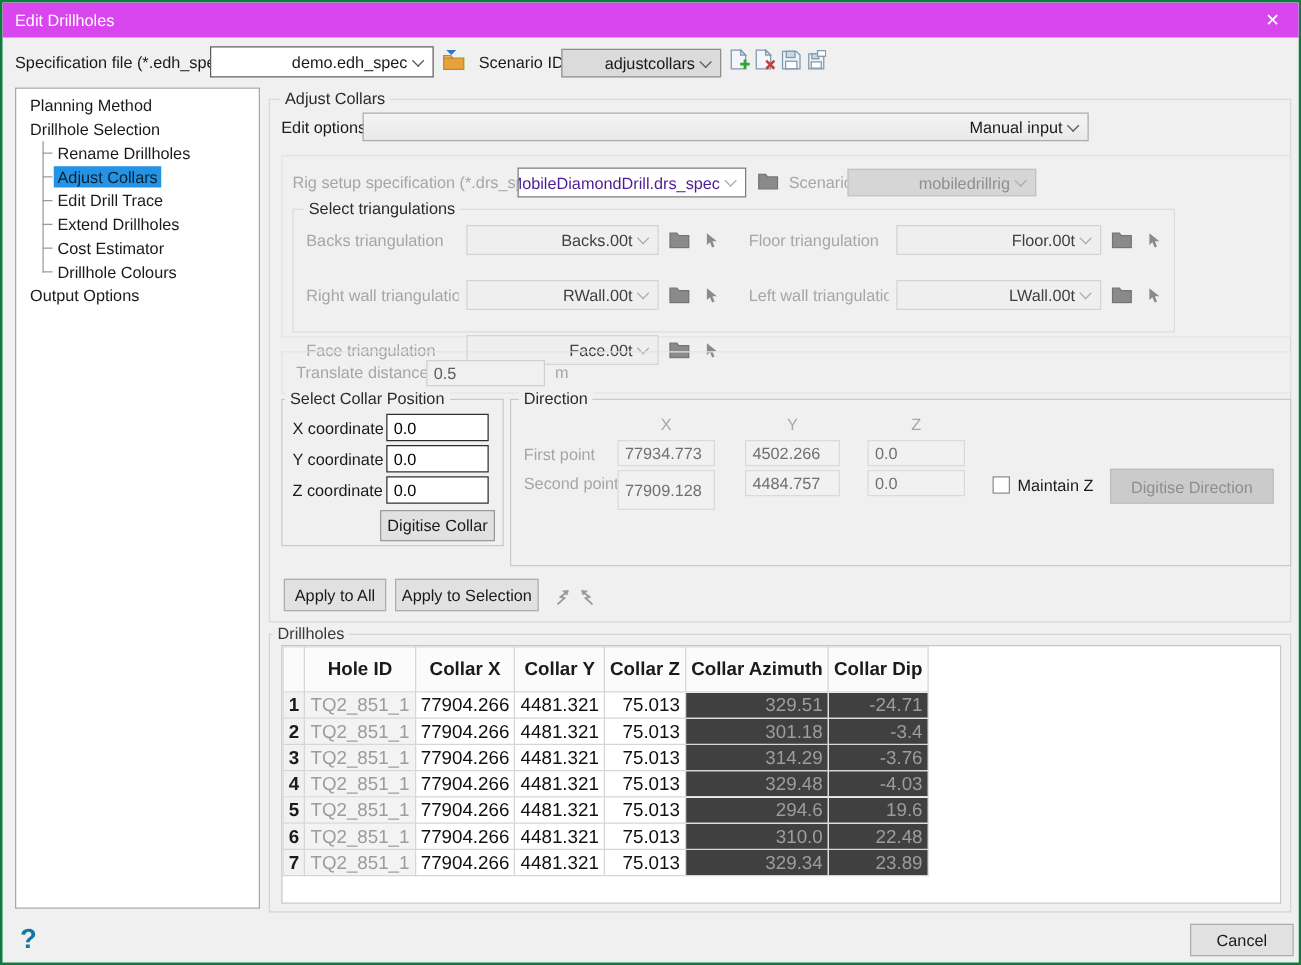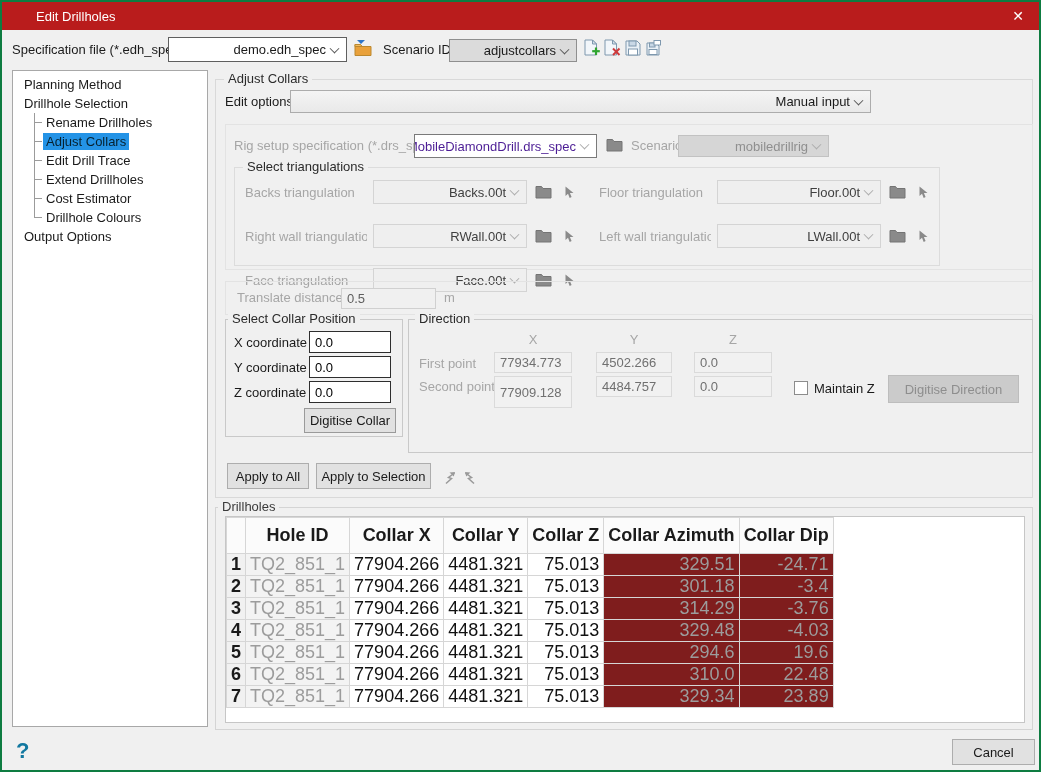--- a/index.html
+++ b/index.html
@@ -1,20 +1,20 @@
 <!DOCTYPE html>
 <html><head>
 <meta charset="utf-8">
 <style>
   html,body{margin:0;padding:0;}
   body{font-family:"Liberation Sans","DejaVu Sans",sans-serif;font-size:13px;color:#1a1a1a;}
   #window{position:relative;width:1041px;height:772px;background:#F0F0F0;border:2px solid #0E7C41;box-sizing:border-box;overflow:hidden;}
 
   
-  .titlebar{position:absolute;left:0;top:0;right:0;height:28px;background:#b91c1c;display:flex;align-items:center;padding-left:24px;}
+  .titlebar{position:absolute;left:0;top:0;right:0;height:28px;background:#d946ef;display:flex;align-items:center;}
   .titlebar .title{color:#fff;font-size:13px;padding-left:10px;}
   .titlebar .close{position:absolute;right:4px;top:0;width:34px;height:28px;color:#fff;font-size:14px;display:flex;align-items:center;justify-content:center;cursor:default;}
 
   
   .combo{position:relative;display:flex;align-items:center;box-sizing:border-box;padding:0 20px 0 6px;white-space:nowrap;overflow:hidden;justify-content:flex-end;}
   .chev{position:absolute;right:8px;top:50%;width:6px;height:6px;border-right:1.4px solid #5a5a5a;border-bottom:1.4px solid #5a5a5a;transform:translateY(-70%) rotate(45deg);}
   .chev.dim{border-color:#ADADAD;}
   .combo-white{background:#fff;border:1px solid #5f5f5f;}
   .combo-theme{background:linear-gradient(#F4F4F4,#E9E9E9);border:1px solid #ACACAC;}
   .combo-gray{background:#DBDBDB;border:1px solid #8F8F8F;}
@@ -42,28 +42,28 @@
   .sidebar{position:absolute;left:10px;top:68px;width:196px;height:657px;background:#fff;border:1px solid #A8A8A8;box-sizing:border-box;padding-top:4px;overflow:hidden;}
   .tree-item{position:relative;height:19px;line-height:19px;padding-left:8px;white-space:nowrap;}
   .tree-item.child{padding-left:30px;}
   .tree-item.child::before{content:"";position:absolute;left:21px;top:9px;width:8px;height:1px;background:#9B9B9B;}
   .tree-vline{position:absolute;left:21px;top:42px;height:105px;width:1px;background:#9B9B9B;}
   .tree-label{padding:1px 3px;}
   .tree-item.selected .tree-label{background:#2493E6;color:#07212F;}
 
   
   .viewport{position:absolute;background:#fff;border:1px solid #C6C6C6;box-sizing:border-box;overflow:hidden;}
-  table.grid{border-collapse:collapse;font-size:18px;table-layout:fixed;}
+  table.grid{border-collapse:collapse;font-size:15px;table-layout:fixed;}
   table.grid th,table.grid td{border:1px solid #D6D6D6;box-sizing:border-box;padding:0 4px;height:21px;overflow:hidden;white-space:nowrap;}
   table.grid th{font-weight:bold;background:#FBFBFB;text-align:center;height:36px;line-height:1.15;}
   td.rownum{background:#F1F1F1;font-weight:bold;text-align:center;padding:0 1px;}
   th.corner{background:#F1F1F1;}
   td.c-id{background:#F3F3F3;color:#9C9C9C;text-align:left;}
   td.c-num{background:#fff;color:#111;text-align:right;}
-  td.c-ro{background:#7f1d1d;color:#9C9C9C;text-align:right;}
+  td.c-ro{background:#404040;color:#9C9C9C;text-align:right;}
 
   .checkbox{display:inline-block;width:14px;height:14px;background:#fff;border:1px solid #8C8C8C;box-sizing:border-box;}
   .help{position:absolute;left:14px;top:736px;font-size:22px;font-weight:bold;color:#1278A0;}
   .iconbtn{display:inline-flex;align-items:center;justify-content:center;width:20px;height:20px;}
 </style>
 </head>
 <body>
 
 <div id="window">
 

